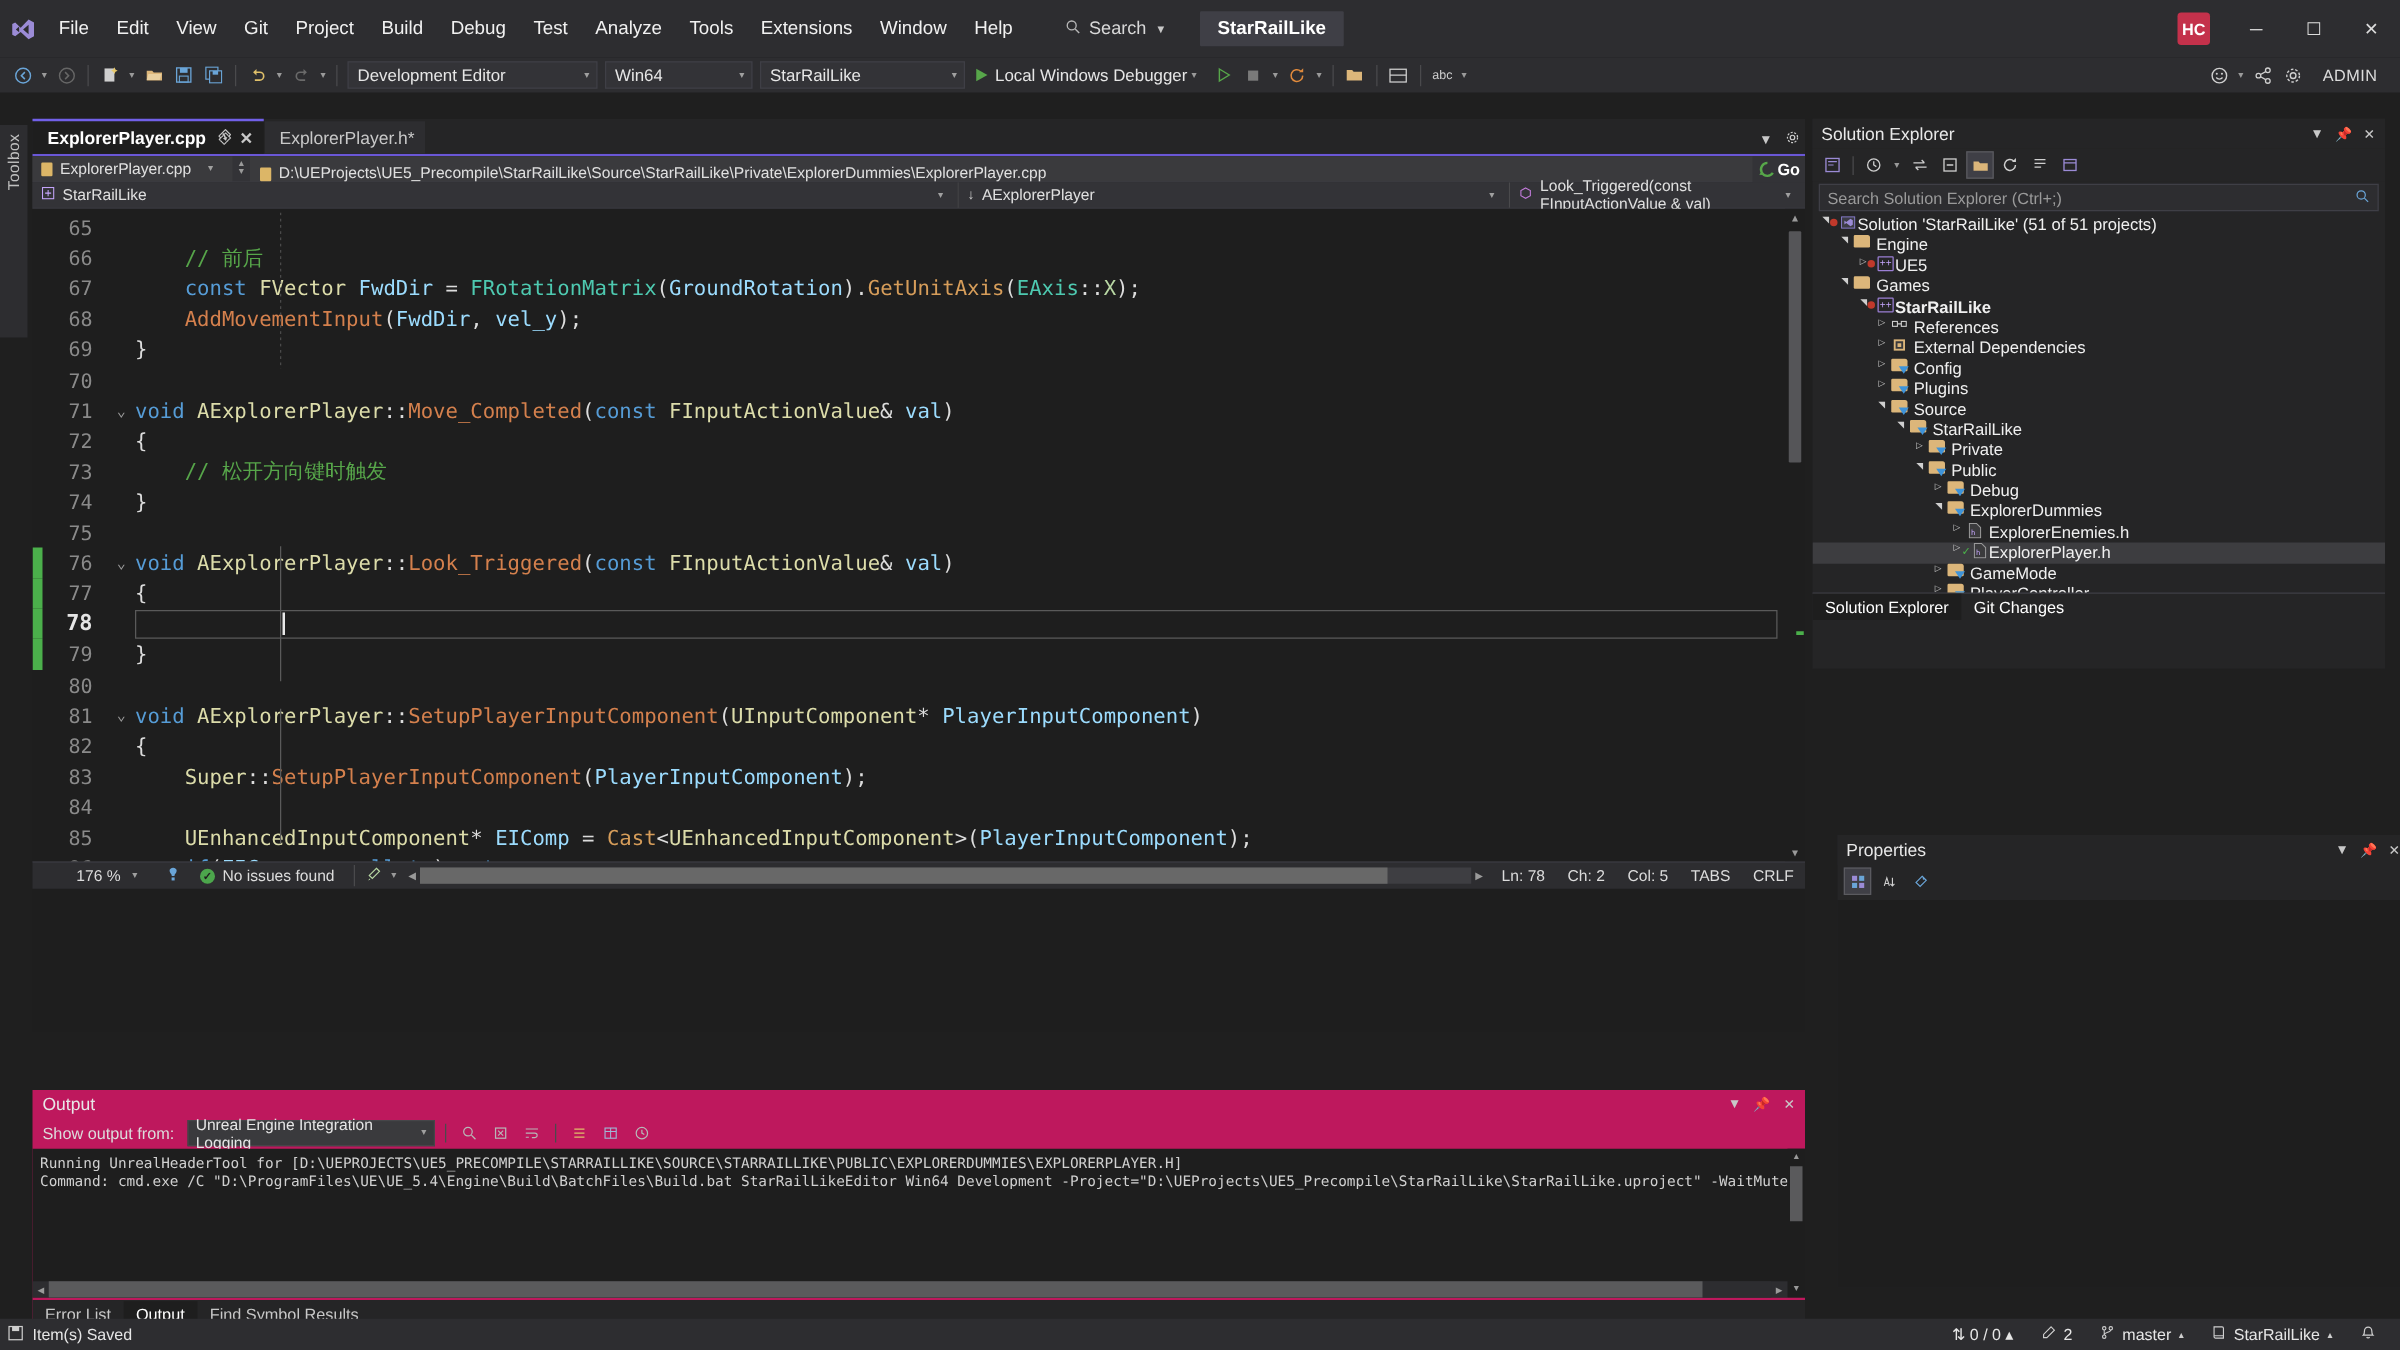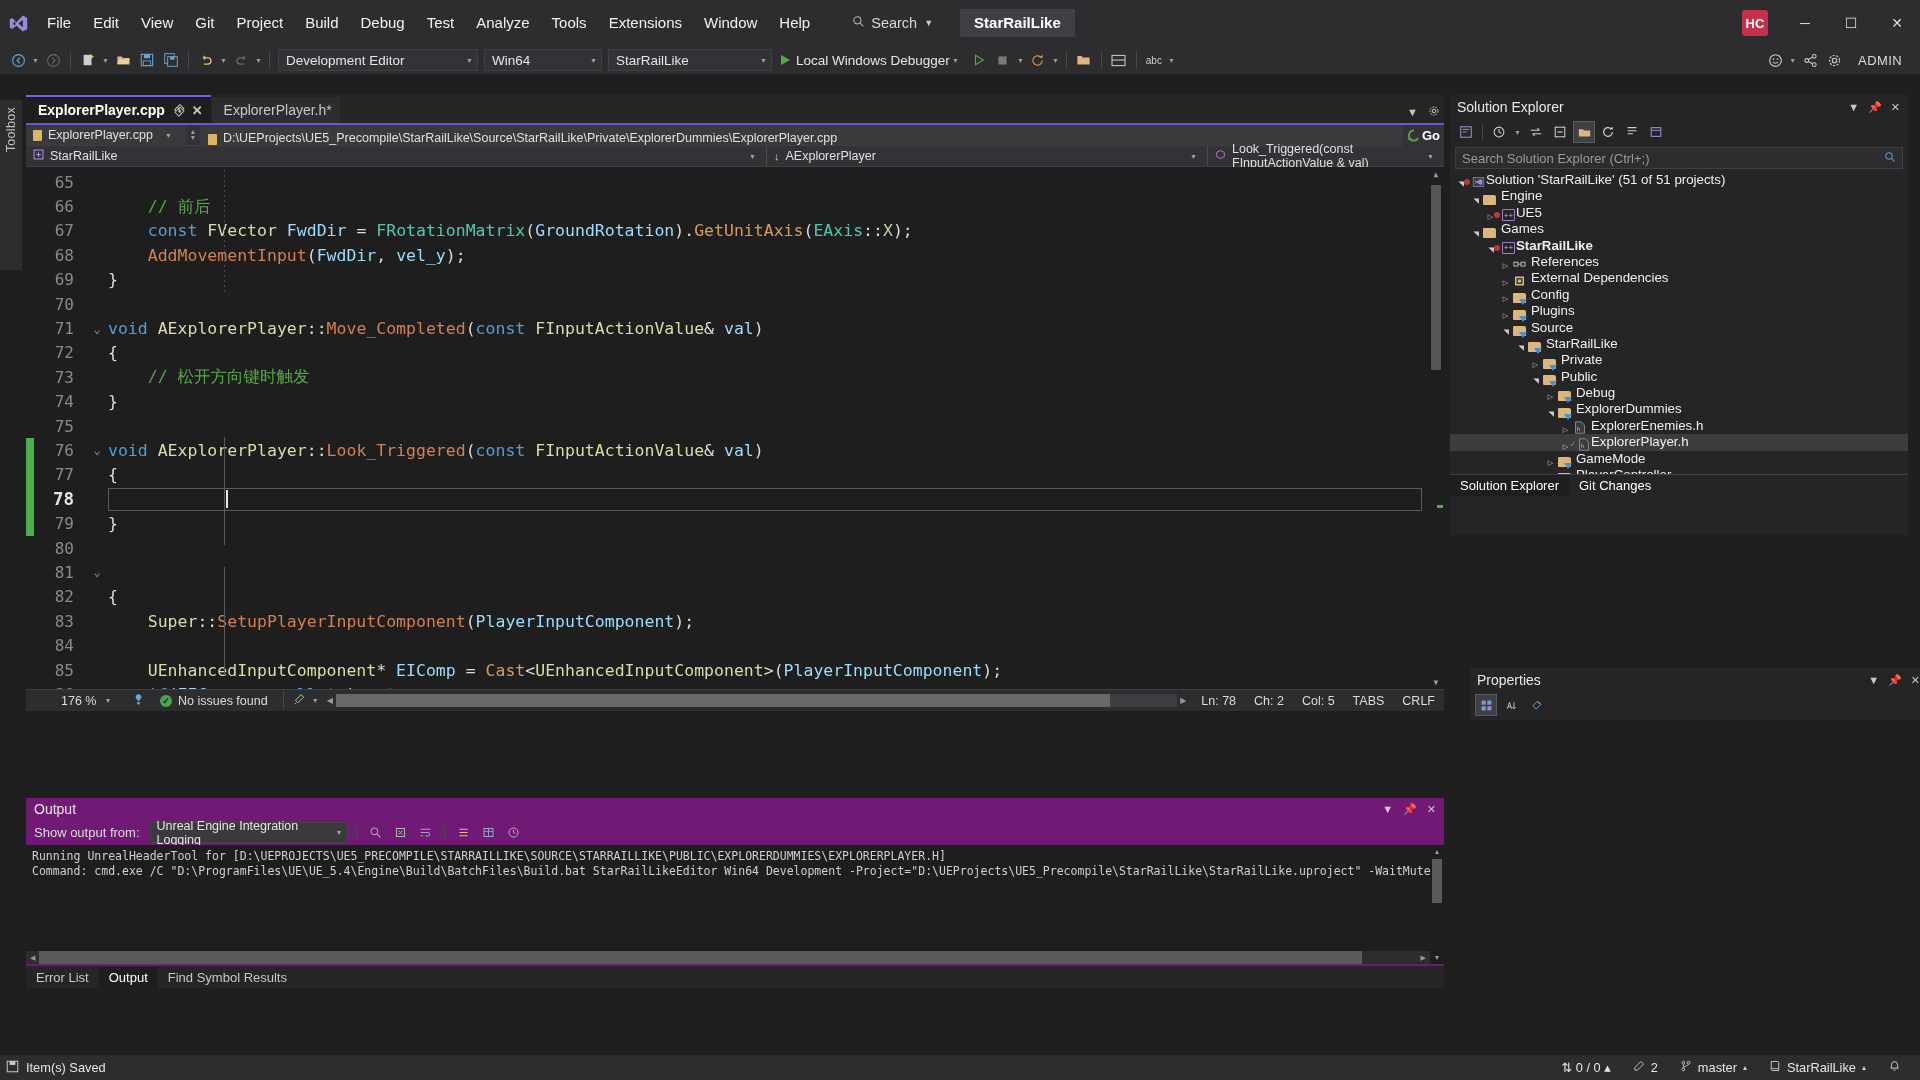--- a/index.html
+++ b/index.html
@@ -223,21 +223,21 @@
     font-size: 12px; color: #c8c8c8;
   }
   .se-tb-ico.sel { background: #3f3f46; border: 1px solid #5a5a5f; }
   .se-tb-sep { width: 1px; height: 15px; background: #4a4a4c; margin: 0 3px; }
   .se-search {
     height: 22px; margin: 2px 5px 3px 5px; background: #2d2d30; border: 1px solid #3f3f46;
     display: flex; align-items: center; padding: 0 6px; font-size: 13px; color: #9a9a9a;
   }
   .se-search .mag { margin-left: auto; color: #c8c8c8; font-size: 12px; }
   .se-tree { position: relative; height: 302px; overflow: hidden; font-size: 13.3px; color: #f0f0f0; }
-  .tnode { height: 16.4px; display: flex; align-items: flex-end; white-space: nowrap; }
+  .tnode { height: 16.4px; display: flex; align-items: flex-start; white-space: nowrap; }
   .tnode.sel { background: #3d3d40; }
   .tw {
     width: 13px; flex: none; text-align: center; font-size: 7px; color: #cfcfcf;
   }
   .ticon { width: 15px; flex: none; display: flex; align-items: center; justify-content: center; margin-right: 4px; }
   .folder {
     width: 13px; height: 10px; background: #dcb67a; border-radius: 1px 2px 1px 1px; position: relative;
   }
   .folder.filt::after {
     content: ""; position: absolute; right: -1px; bottom: -2px; width: 0; height: 0;
@@ -261,21 +261,21 @@
   .props-toolbar { height: 26px; display: flex; align-items: center; gap: 3px; padding-left: 5px; }
   .props-ico {
     width: 22px; height: 22px; display: flex; align-items: center; justify-content: center;
     font-size: 12px; color: #c8c8c8;
   }
   .props-ico.sel { background: #3f3f46; border: 1px solid #5a5a5f; }
   .props-body { position: absolute; top: 52px; left: 0; right: 0; bottom: 0; background: #1e1e1e; }
 
   
   .output-panel {
-    position: absolute; left: 26px; top: 798px; width: 1418px; height: 190px; background: #701a75;
+    position: absolute; left: 26px; top: 872px; width: 1418px; height: 190px; background: #be185d;
   }
   .out-head { height: 22px; display: flex; align-items: center; font-size: 14px; color: #e8e8e8; padding-left: 8px; }
   .out-head .oh-right { margin-left: auto; display: flex; align-items: center; gap: 10px; padding-right: 8px; font-size: 11px; color: #c8c8c8; }
   .out-toolbar { height: 25px; display: flex; align-items: center; gap: 4px; padding-left: 8px; font-size: 13px; color: #dcdcdc; }
   .out-combo {
     height: 21px; width: 198px; background: #3a3a3d; border: 1px solid #464649;
     display: flex; align-items: center; justify-content: space-between; padding: 0 4px 0 6px;
     font-size: 12.5px; color: #e6e6e6; margin-left: 6px;
   }
   .out-combo .cc { font-size: 7px; color: #a0a0a0; }
@@ -667,20 +667,21 @@
           <div class="cline">
             <div class="gutter-mark"></div>
             <div class="lnum">80</div>
             <div class="fold"></div>
             <div class="ctext"></div>
           </div>
           <div class="cline">
             <div class="gutter-mark"></div>
             <div class="lnum">81</div>
             <div class="fold">⌄</div>
+            <div class="ctext"><span class="k">void</span><span class="op"> </span><span class="cls">AExplorerPlayer</span><span class="pn">::</span><span class="fn2">SetupPlayerInputComponent</span><span class="pn">(</span><span class="cls">UInputComponent</span><span class="pn">* </span><span class="var">PlayerInputComponent</span><span class="pn">)</span></div>
           </div>
           <div class="cline">
             <div class="gutter-mark"></div>
             <div class="lnum">82</div>
             <div class="fold"></div>
             <div class="ctext"><span class="pn">{</span></div>
           </div>
           <div class="cline">
             <div class="gutter-mark"></div>
             <div class="lnum">83</div>

